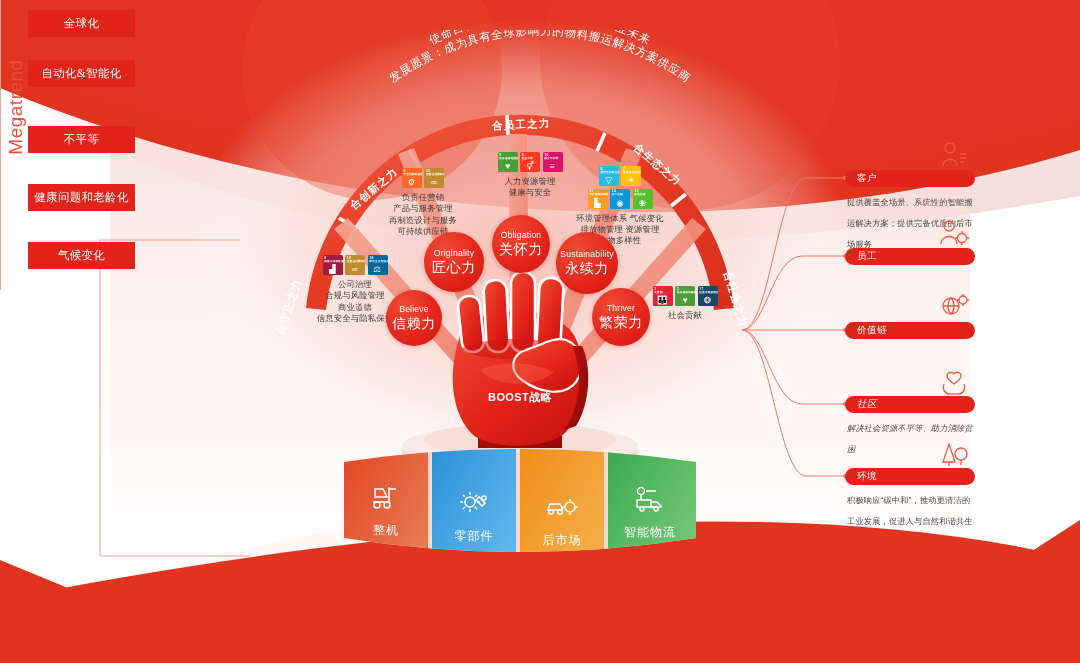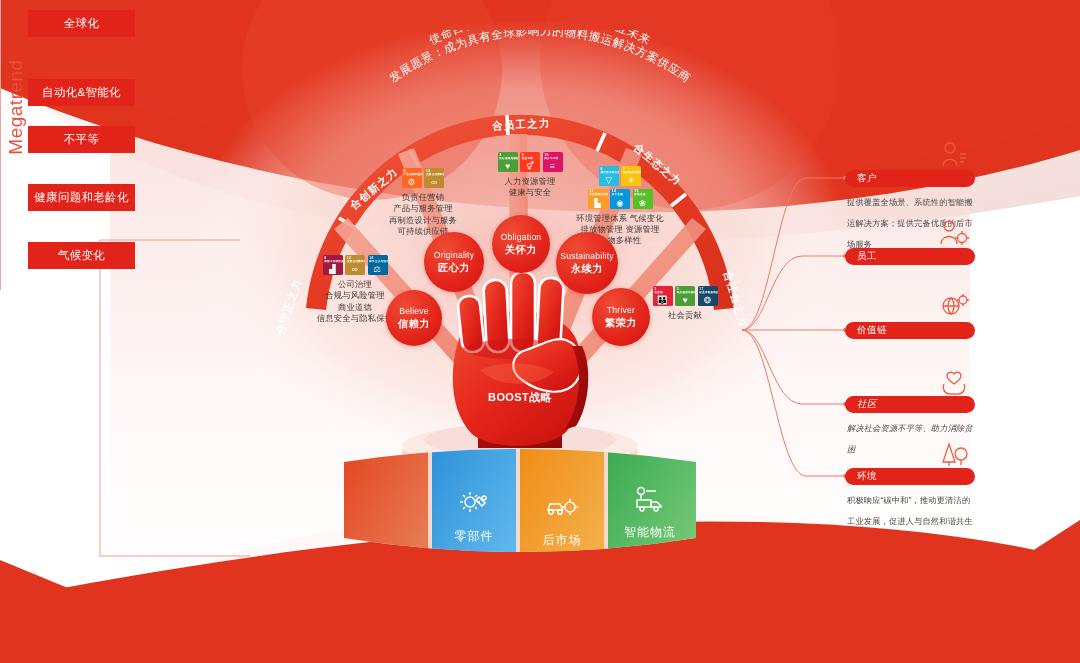--- a/index.html
+++ b/index.html
@@ -58,21 +58,21 @@
 
   
   .boost-circle {
     position: absolute; border-radius: 50%;
     background: radial-gradient(circle at 34% 28%, #f04b34 0%, #e2231a 62%, #cf1410 100%);
     color: #fff; display: flex; flex-direction: column;
     align-items: center; justify-content: center;
     box-shadow: 0 1px 5px rgba(200,30,20,.30);
   }
   .boost-circle .en { font-size: 8.6px; letter-spacing: .2px; margin-bottom: 1px; }
-  .boost-circle .cn { font-size: 10px; letter-spacing: .6px; font-weight: bold; }
+  .boost-circle .cn { font-size: 14px; letter-spacing: .6px; }
 
   
   .mission-svg { position: absolute; left: 300px; top: 30px; }
   .boost-strategy {
     position: absolute; left: 465px; top: 390px; width: 110px;
     text-align: center; color: #fff; font-size: 11px;
     font-weight: bold; letter-spacing: .4px;
   }
 
   
@@ -435,27 +435,39 @@
     <span class="en">Thriver</span>
     <span class="cn">繁荣力</span>
   </div>
 
   <div class="boost-strategy">BOOST战略</div>
 
   <div id="megatrend">
     <div class="mt-axis"></div>
     <div class="mt-label">Megatrend</div>
     <div class="mt-box" style="top:10px;">全球化</div>
-    <div class="mt-box" style="top:79px;">自动化&amp;智能化</div>
+    <div class="mt-box" style="top:60px;font-family:Liberation Serif, serif;">自动化&amp;智能化</div>
     <div class="mt-box" style="top:126px;">不平等</div>
     <div class="mt-box" style="top:184px;">健康问题和老龄化</div>
     <div class="mt-box" style="top:242px;">气候变化</div>
   </div>
 
   <div id="segments">
+    <div class="seg" style="left:2px; top:12px;">
+      <span class="seg-icon">
+        <svg width="34" height="28" viewBox="0 0 34 28" fill="none" stroke="#ffffff" stroke-width="1.5">
+          <path d="M4 19 h16 M6 6 h8 l4 8 h-12 z"></path>
+          <path d="M20 4 v15"></path>
+            <path d="M20 6 h7"></path>
+          <circle cx="8" cy="22" r="3"></circle>
+            <circle cx="18" cy="22" r="3"></circle>
+        </svg>
+      </span>
+      <span class="seg-label">整机</span>
+    </div>
     <div class="seg" style="left:90px; top:18px;">
       <span class="seg-icon">
         <svg width="34" height="28" viewBox="0 0 34 28" fill="none" stroke="#ffffff" stroke-width="1.5">
           <circle cx="13" cy="13" r="5"></circle>
           <path d="M13 3 v3 M13 20 v3 M3 13 h3 M20 13 h3 M6 6 l2 2 M18 18 l2 2 M20 6 l-2 2 M6 20 l2-2"></path>
           <path d="M22 8 l6 6 -3 3 -6-6 z"></path>
             <circle cx="27" cy="9" r="2"></circle>
         </svg>
       </span>
       <span class="seg-label">零部件</span>

